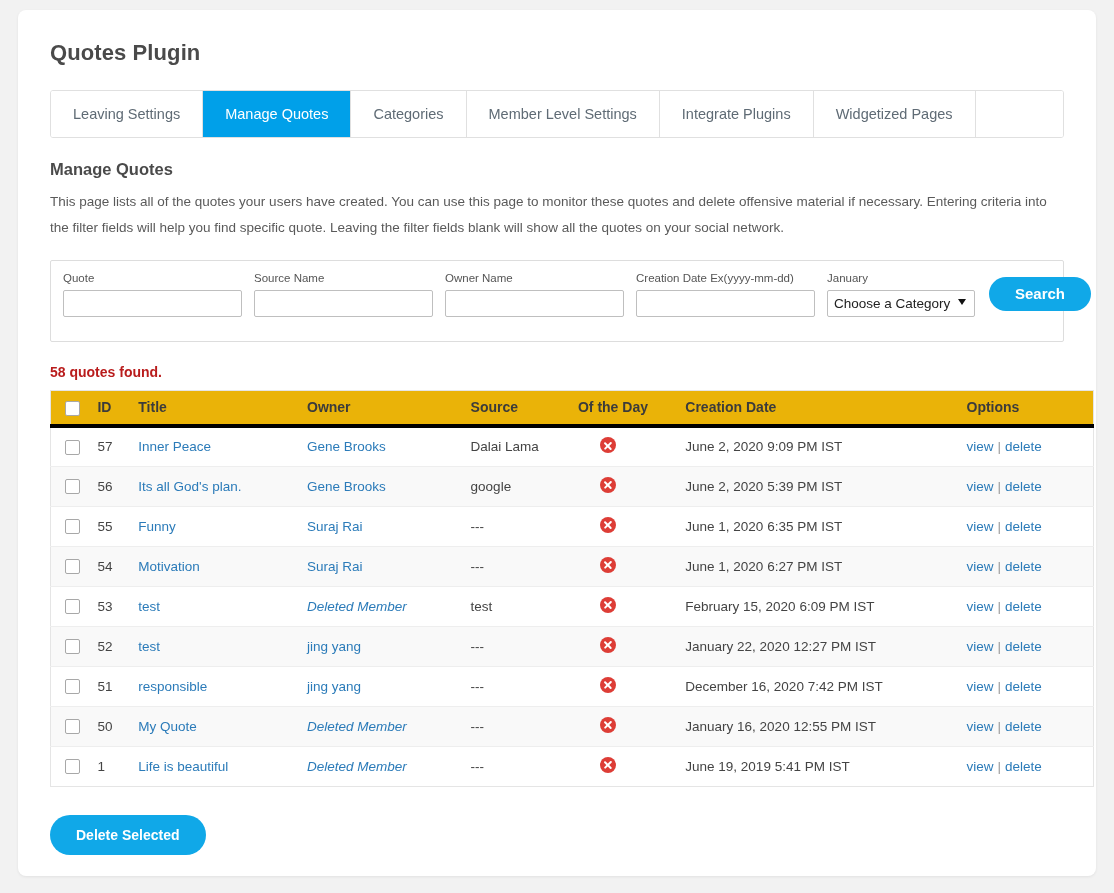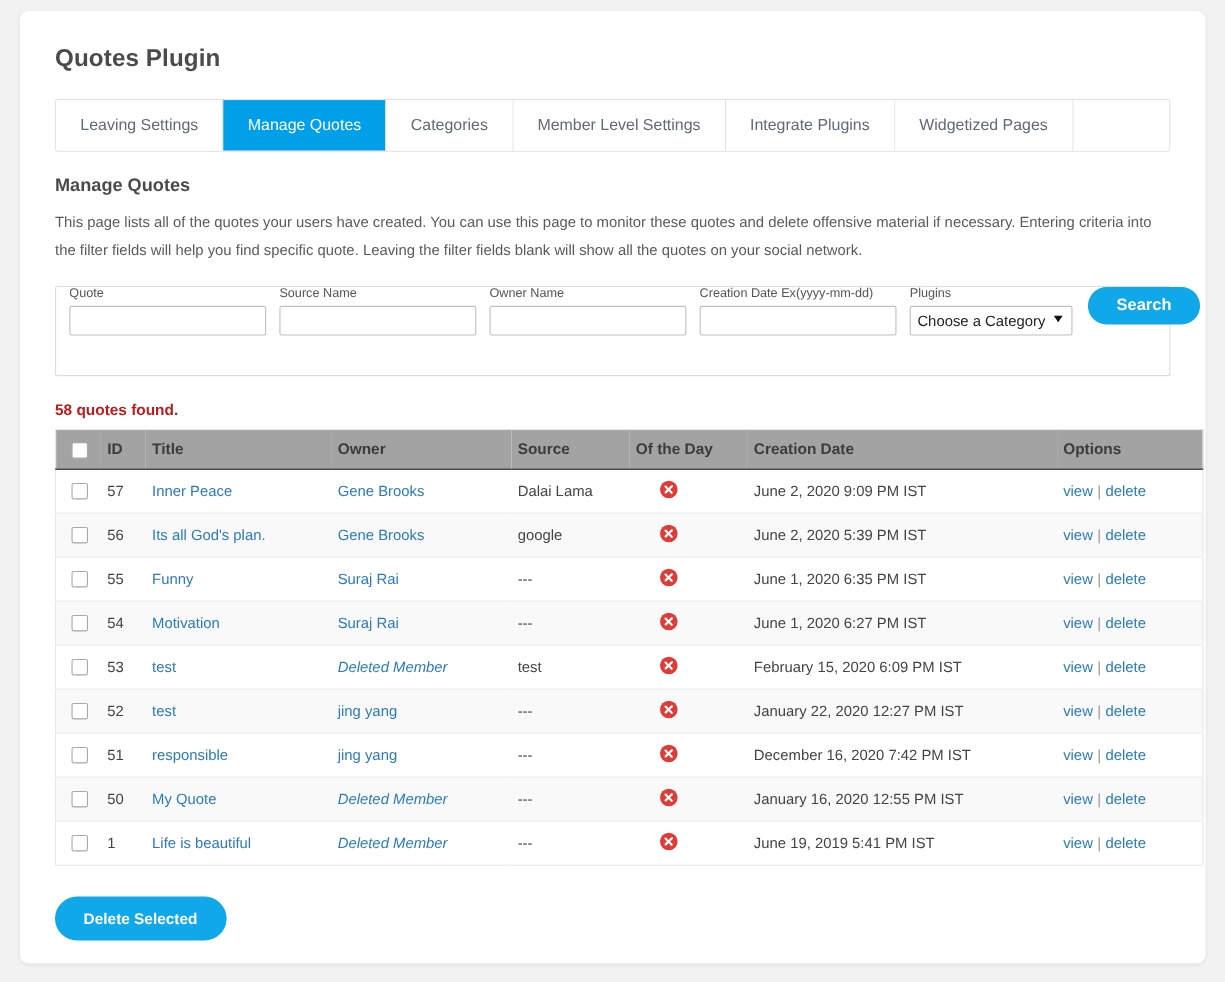--- a/index.html
+++ b/index.html
@@ -80,21 +80,21 @@
     max-width: 1044px;
   }
 
   
   .filter-panel {
     margin: 18px 18px 0 18px;
     border: 1px solid #dddddd;
     border-radius: 2px;
     height: 82px;
     display: flex;
-    align-items: flex-start;
+    align-items: center;
     padding: 0 12px 13px 12px;
   }
   .field {
     display: flex;
     flex-direction: column;
     margin-right: 12px;
   }
   .field-label {
     font-size: 11.5px;
     color: #555555;
@@ -168,27 +168,27 @@
 
   
   table.quotes {
     width: 1044px;
     margin: 0 18px;
     border-collapse: collapse;
     border: 1px solid #e5e5e5;
     font-size: 13.5px;
   }
   table.quotes thead th {
-    background: #a3a3a3;
+    background: #eab308;
     text-align: left;
     font-weight: bold;
     color: #3b3b3b;
     height: 36px;
     padding: 0 6px;
-    border-bottom: 1px solid #000000;
+    border-bottom: 4px solid #000000;
     font-size: 14px;
   }
   table.quotes tbody td {
     height: 40px;
     padding: 0 6px;
     border-bottom: 1px solid #eeeeee;
     color: #444444;
     vertical-align: middle;
   }
   table.quotes tbody tr:nth-child(even) { background: #f9f9f9; }
@@ -299,21 +299,21 @@
         <span class="field-label">Owner Name</span>
         <input type="text" value="" placeholder="" style="">
       </div>
 
       <div class="field w-date">
         <span class="field-label">Creation Date Ex(yyyy-mm-dd)</span>
         <input type="text" value="" placeholder="" style="">
       </div>
 
       <div class="field field-cat">
-        <span class="field-label">Plugins</span>
+        <span class="field-label">January</span>
         <span class="cat-wrap">
           <select class="cat-select">
             <option>Choose a Category</option>
           </select>
           <span class="cat-caret"></span>
         </span>
       </div>
 
       <button class="btn-search">Search</button>
     </div>

